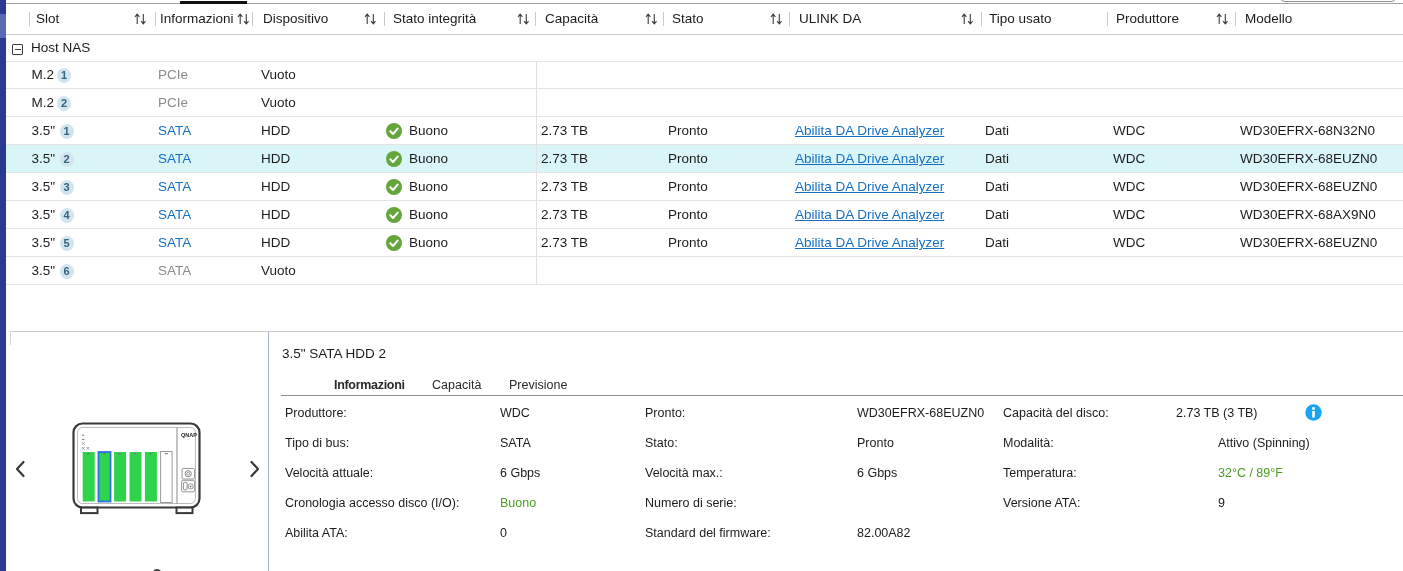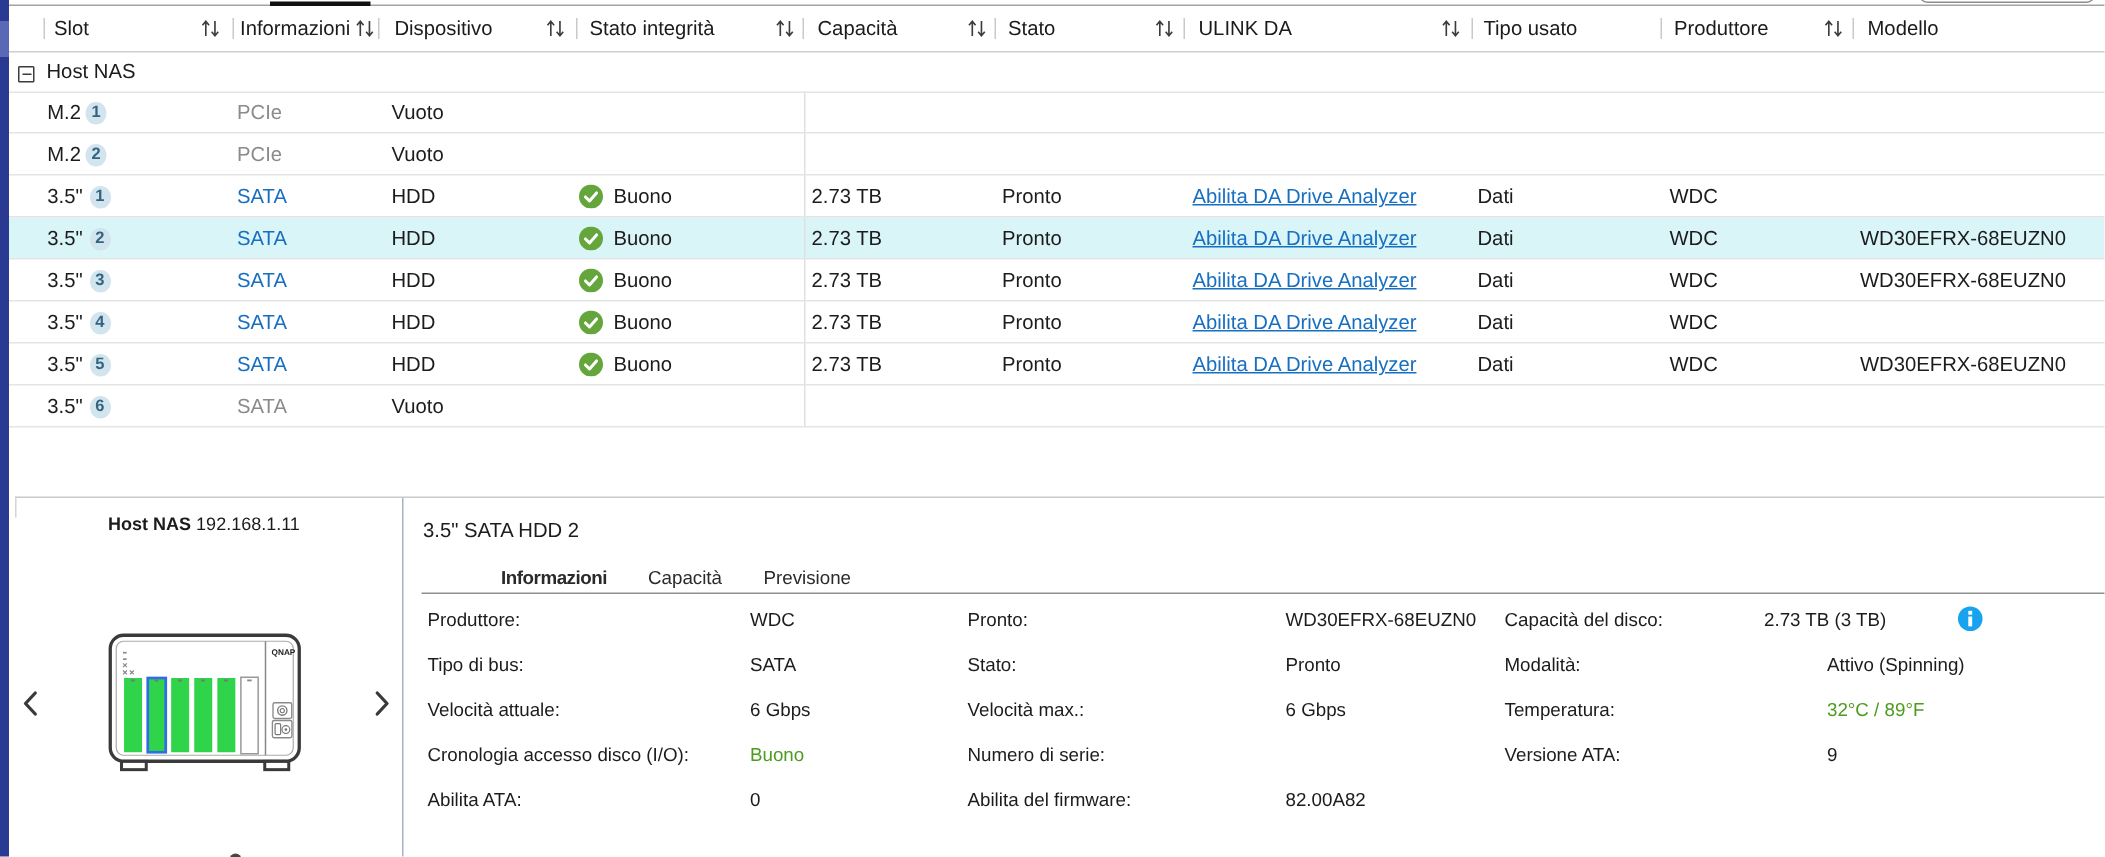--- a/index.html
+++ b/index.html
@@ -128,20 +128,21 @@
   <svg class="abs hc" style="left:386px" width="16" height="16">
         <circle cx="8" cy="8" r="8" fill="#64a63c"></circle>
         <path d="M4.3 8.3L7 11L11.7 5.6" fill="none" stroke="#fff" stroke-width="2" stroke-linecap="round" stroke-linejoin="round"></path>
       </svg>
   <span class="abs" style="left:409px">Buono</span>
   <span class="abs" style="left:541px">2.73 TB</span>
   <span class="abs" style="left:668px">Pronto</span>
   <span class="abs link ul" style="left:795px">Abilita DA Drive Analyzer</span>
   <span class="abs" style="left:985px">Dati</span>
   <span class="abs" style="left:1113px">WDC</span>
+  <span class="abs" style="left:1240px">WD30EFRX-68N32N0</span>
 </div>
 <div class="abs row" style="top:145px;background:#d9f5f8;height:27px;line-height:27px">
   <span class="abs" style="left:31.5px">3.5"</span>
       <span class="abs badge" style="left:59.5px">2</span>
   <span class="abs link" style="left:158px">SATA</span>
   <span class="abs" style="left:261px">HDD</span>
   <svg class="abs hc" style="left:386px" width="16" height="16">
         <circle cx="8" cy="8" r="8" fill="#64a63c"></circle>
         <path d="M4.3 8.3L7 11L11.7 5.6" fill="none" stroke="#fff" stroke-width="2" stroke-linecap="round" stroke-linejoin="round"></path>
       </svg>
@@ -178,20 +179,21 @@
   <svg class="abs hc" style="left:386px" width="16" height="16">
         <circle cx="8" cy="8" r="8" fill="#64a63c"></circle>
         <path d="M4.3 8.3L7 11L11.7 5.6" fill="none" stroke="#fff" stroke-width="2" stroke-linecap="round" stroke-linejoin="round"></path>
       </svg>
   <span class="abs" style="left:409px">Buono</span>
   <span class="abs" style="left:541px">2.73 TB</span>
   <span class="abs" style="left:668px">Pronto</span>
   <span class="abs link ul" style="left:795px">Abilita DA Drive Analyzer</span>
   <span class="abs" style="left:985px">Dati</span>
   <span class="abs" style="left:1113px">WDC</span>
+  <span class="abs" style="left:1240px">WD30EFRX-68AX9N0</span>
 </div>
 <div class="abs row" style="top:229px">
   <span class="abs" style="left:31.5px">3.5"</span>
       <span class="abs badge" style="left:59.5px">5</span>
   <span class="abs link" style="left:158px">SATA</span>
   <span class="abs" style="left:261px">HDD</span>
   <svg class="abs hc" style="left:386px" width="16" height="16">
         <circle cx="8" cy="8" r="8" fill="#64a63c"></circle>
         <path d="M4.3 8.3L7 11L11.7 5.6" fill="none" stroke="#fff" stroke-width="2" stroke-linecap="round" stroke-linejoin="round"></path>
       </svg>
@@ -217,21 +219,20 @@
 <div class="abs hline" style="top:144px"></div>
 <div class="abs hline" style="top:172px"></div>
 <div class="abs hline" style="top:200px"></div>
 <div class="abs hline" style="top:228px"></div>
 <div class="abs hline" style="top:256px"></div>
 <div class="abs hline" style="top:284px"></div>
 
 <div class="abs" id="bptop"></div>
 <div class="abs" id="bpleft"></div>
 <div class="abs" id="bdiv"></div>
-<div class="abs" id="hostlab"><b>Host NAS</b> 192.168.1.11</div>
 
 <svg class="abs" style="left:70px;top:420px" width="135" height="100" viewBox="0 0 135 100">
   <rect x="3.5" y="3.5" width="126" height="84" rx="9" fill="#fff" stroke="#3a3a3a" stroke-width="2.2"></rect>
   <rect x="7.5" y="7.5" width="118" height="76" rx="5" fill="none" stroke="#aaa" stroke-width="0.8"></rect>
   <line x1="107" y1="7.5" x2="107" y2="83.5" stroke="#888" stroke-width="1"></line>
   <text x="111" y="16.5" font-size="5.5" font-weight="bold" fill="#222" font-family="Liberation Sans">QNAP</text>
   <rect x="12" y="14.6" width="2.4" height="1.1" fill="#888"></rect>
   <rect x="12" y="18.9" width="2.4" height="1.1" fill="#888"></rect>
   <path d="M12 22.2l2.6 2.6M14.6 22.2l-2.6 2.6" stroke="#888" stroke-width="0.8"></path>
   <path d="M12 27l2.6 2.6M14.6 27l-2.6 2.6" stroke="#888" stroke-width="0.8"></path>
@@ -300,15 +301,15 @@
 <div class="abs fl green" style="left:1218px;top:458px">32°C / 89°F</div>
 
 <div class="abs fl" style="left:285px;top:488px">Cronologia accesso disco (I/O):</div>
 <div class="abs fl green" style="left:500px;top:488px">Buono</div>
 <div class="abs fl" style="left:645px;top:488px">Numero di serie:</div>
 <div class="abs fl" style="left:1003px;top:488px">Versione ATA:</div>
 <div class="abs fl" style="left:1218px;top:488px">9</div>
 
 <div class="abs fl" style="left:285px;top:518px">Abilita ATA:</div>
 <div class="abs fl" style="left:500px;top:518px">0</div>
-<div class="abs fl" style="left:645px;top:518px">Abilita del firmware:</div>
+<div class="abs fl" style="left:645px;top:518px">Standard del firmware:</div>
 <div class="abs fl" style="left:857px;top:518px">82.00A82</div>
 </div>
 
 </body></html>

